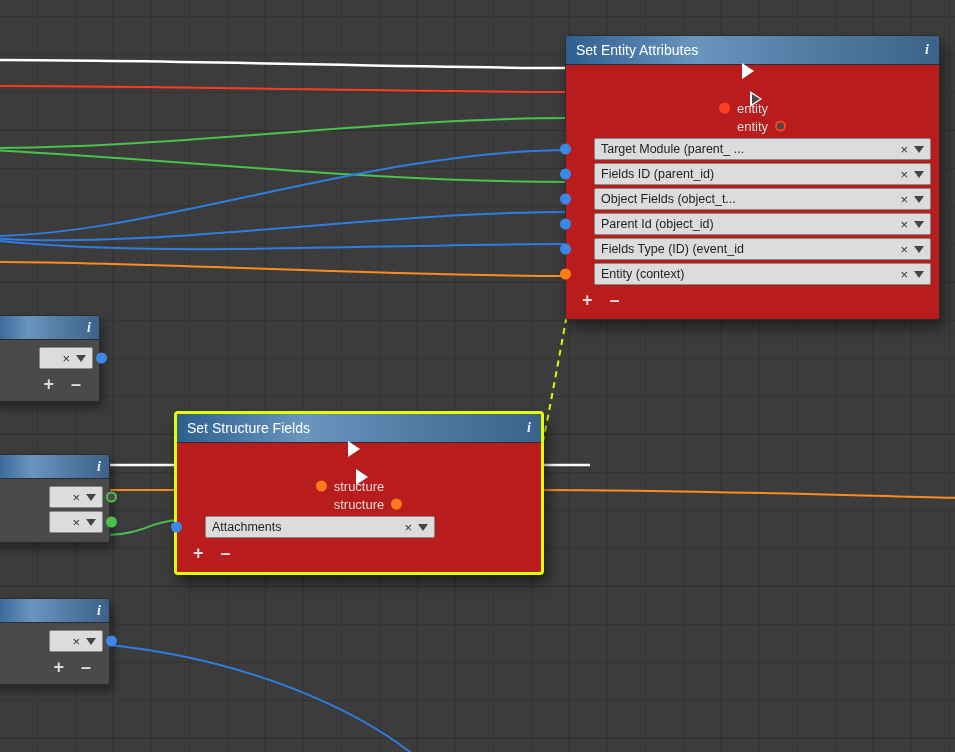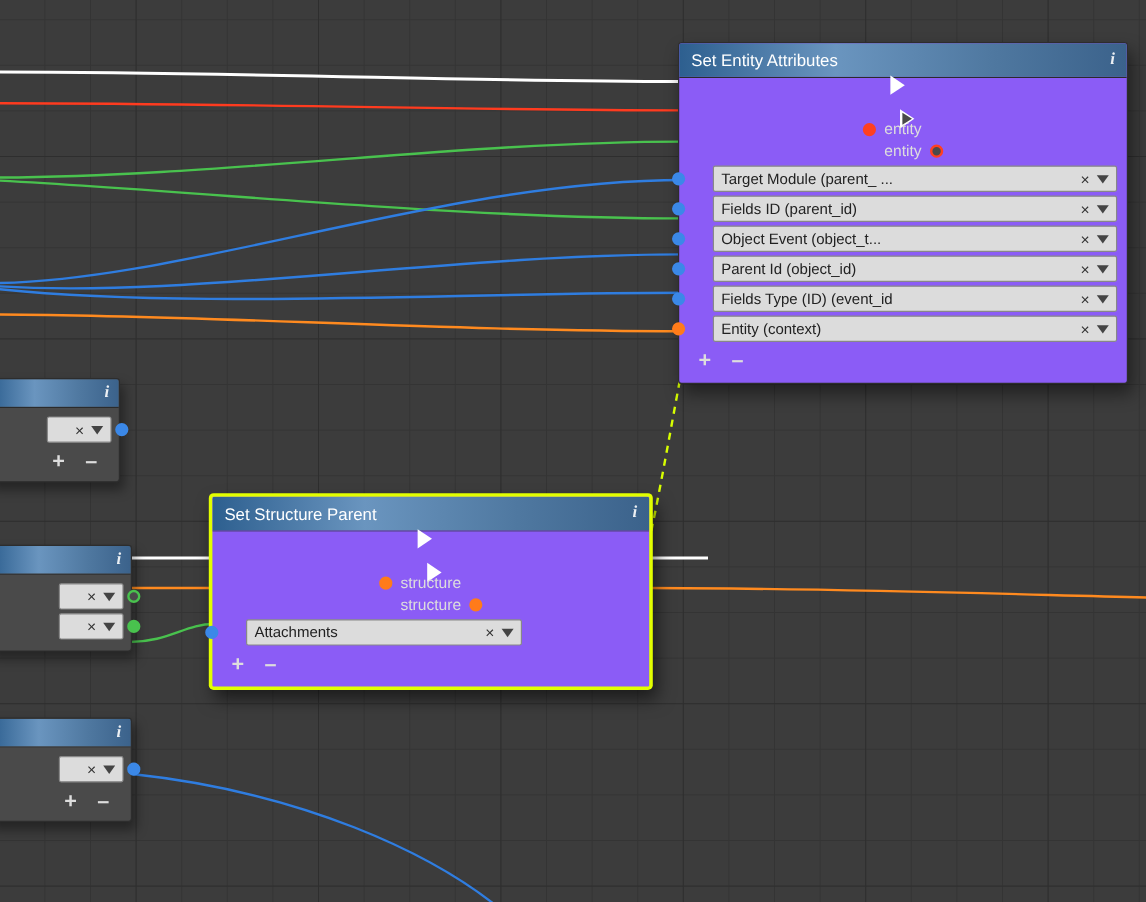--- a/index.html
+++ b/index.html
@@ -16,21 +16,21 @@
       linear-gradient(to right, #343434 1px, transparent 1px),
       linear-gradient(to bottom, #343434 1px, transparent 1px);
     background-size: 152px 152px, 152px 152px, 38px 38px, 38px 38px;
     background-position: -39px -22px, -39px -22px, -39px -22px, -39px -22px;
   }
 
   svg.wires { position: absolute; inset: 0; width: 955px; height: 752px; pointer-events: none; z-index: 2; }
 
   .node {
     position: absolute;
-    background: #8b5cf6;
+    background: #b91c1c;
     border: 1px solid #2d2d2d;
     border-radius: 3px;
     box-shadow: 4px 8px 14px rgba(0,0,0,0.45);
     z-index: 5;
   }
   .node.selected { border: 2px solid #e2ff00; box-shadow: 0 0 0 1px #e2ff00, 4px 8px 14px rgba(0,0,0,0.55); }
 
   .node-header {
     background: linear-gradient(to right, #2d5f8f, #6a95bf 35%, #4f78a0 70%, #3b628b);
     color: #fff;
@@ -212,21 +212,21 @@
         <span class="txt">Fields ID (parent_id)</span>
         <div class="prop-controls">
           <span class="xbtn">×</span>
           <span class="ddbtn"></span>
         </div>
       </div>
     </div>
     <div class="prop">
       <span class="port-dot left port-blue filled"></span>
       <div class="prop-field">
-        <span class="txt">Object Event (object_t...</span>
+        <span class="txt">Object Fields (object_t...</span>
         <div class="prop-controls">
           <span class="xbtn">×</span>
           <span class="ddbtn"></span>
         </div>
       </div>
     </div>
     <div class="prop">
       <span class="port-dot left port-blue filled"></span>
       <div class="prop-field">
         <span class="txt">Parent Id (object_id)</span>
@@ -255,21 +255,21 @@
           <span class="ddbtn"></span>
         </div>
       </div>
     </div>
     <div class="addremove">+  –</div>
   </div>
 </div>
 
 <div class="node selected" style="left:175px; top:412px; width:368px;">
   <div class="node-header">
-    <span>Set Structure Parent</span>
+    <span>Set Structure Fields</span>
     <span class="info">i</span>
   </div>
   <div class="node-body">
     <div class="row exec">
       <div style="position:relative; width:14px;">
         <div class="exec-arrow" style="position:absolute; left:-4px; top:-8px;"></div>
       </div>
       <div style="position:relative; width:14px;">
         <div class="exec-arrow" style="position:absolute; right:-2px; top:-8px;"></div>
       </div>

